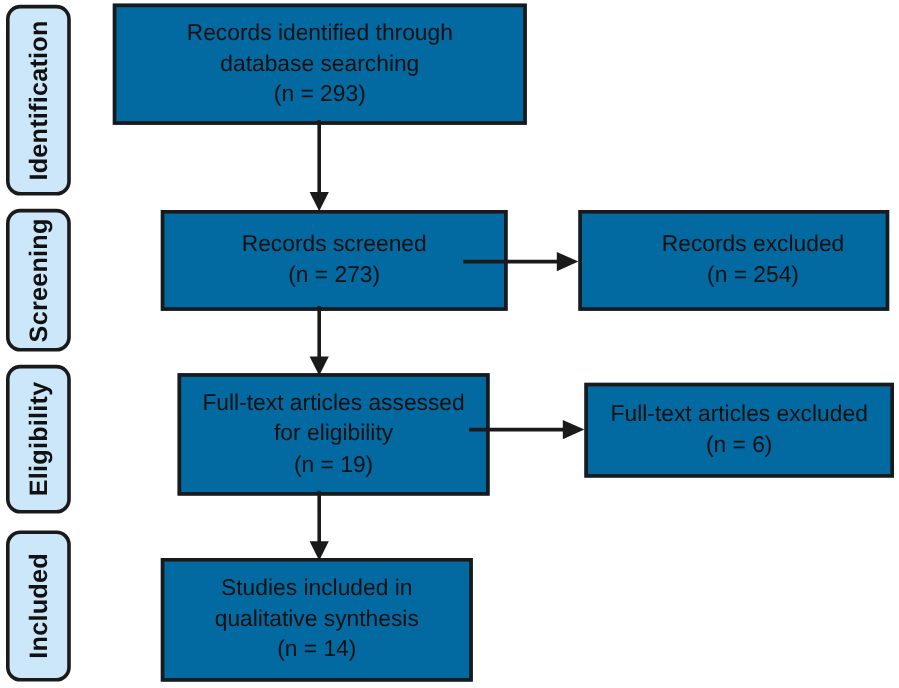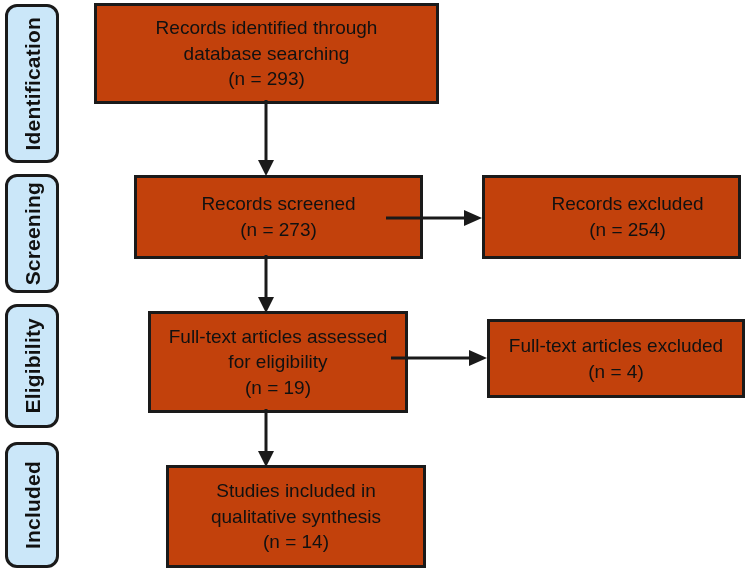--- a/index.html
+++ b/index.html
@@ -39,21 +39,21 @@
     color: #111111;
     letter-spacing: 0.2px;
     white-space: nowrap;
     line-height: 1;
   }
 
   
   .box {
     position: absolute;
     box-sizing: border-box;
-    background: #c2410c;
+    background: #0369a1;
     border: 3px solid #1a1a1a;
     display: flex;
     align-items: center;
     justify-content: center;
     text-align: center;
   }
   .box-text {
     font-size: 19px;
     line-height: 1.35;
     color: #111111;
@@ -108,24 +108,24 @@
   </div>
 
   <div class="box" style="left:148px; top:311px; width:260px; height:102px;">
     <span class="box-text">Full-text articles assessed
 for eligibility
 (n = 19)</span>
   </div>
 
   <div class="box" style="left:487px; top:319px; width:258px; height:79px;">
     <span class="box-text">Full-text articles excluded
-(n = 4)</span>
+(n = 6)</span>
   </div>
 
-  <div class="box" style="left:134px; top:465px; width:260px; height:103px;margin-left:32px;">
+  <div class="box" style="left:134px; top:465px; width:260px; height:103px;">
     <span class="box-text">Studies included in
 qualitative synthesis
 (n = 14)</span>
   </div>
 
   <div class="connector" style="left:252px; top:100px; width:28px; height:80px;">
     <svg width="28" height="80" viewBox="0 0 28 80" aria-hidden="true">
       <line x1="14" y1="0" x2="14" y2="64" stroke="#1a1a1a" stroke-width="3"></line>
       <polygon points="14,76 6,60 22,60" fill="#1a1a1a"></polygon>
     </svg>

